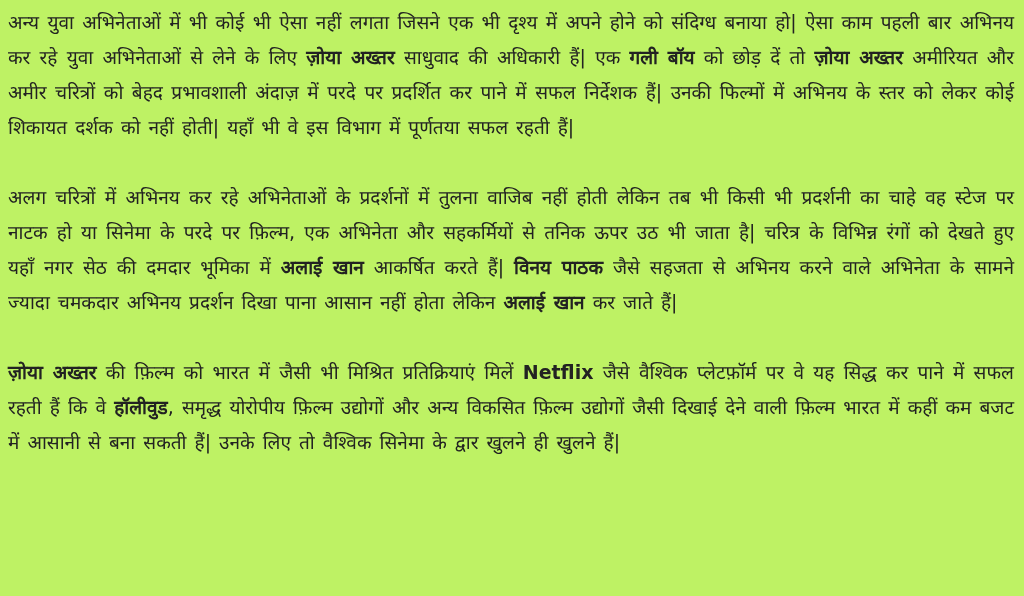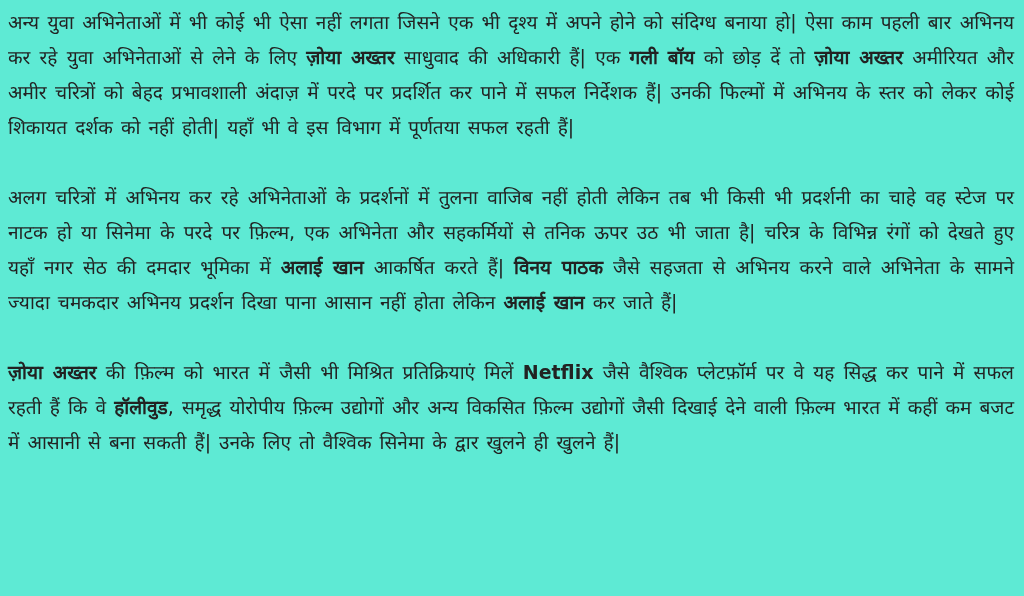--- a/index.html
+++ b/index.html
@@ -12,21 +12,21 @@
     height: 596px;
     overflow: hidden;
     font-family: "DejaVu Sans", "Liberation Sans", sans-serif;
     color: #222222;
   }
   .page {
     box-sizing: border-box;
     width: 1024px;
     height: 596px;
     padding: 5px 10px 0 8px;
-    background: #5eead4;
+    background: #bef264;
   }
   .doc p {
     margin: 0 0 35px 0;
     font-size: 19px;
     line-height: 35px;
     text-align: justify;
     text-justify: inter-word;
     word-spacing: 2px;
     color: #222222;
   }

